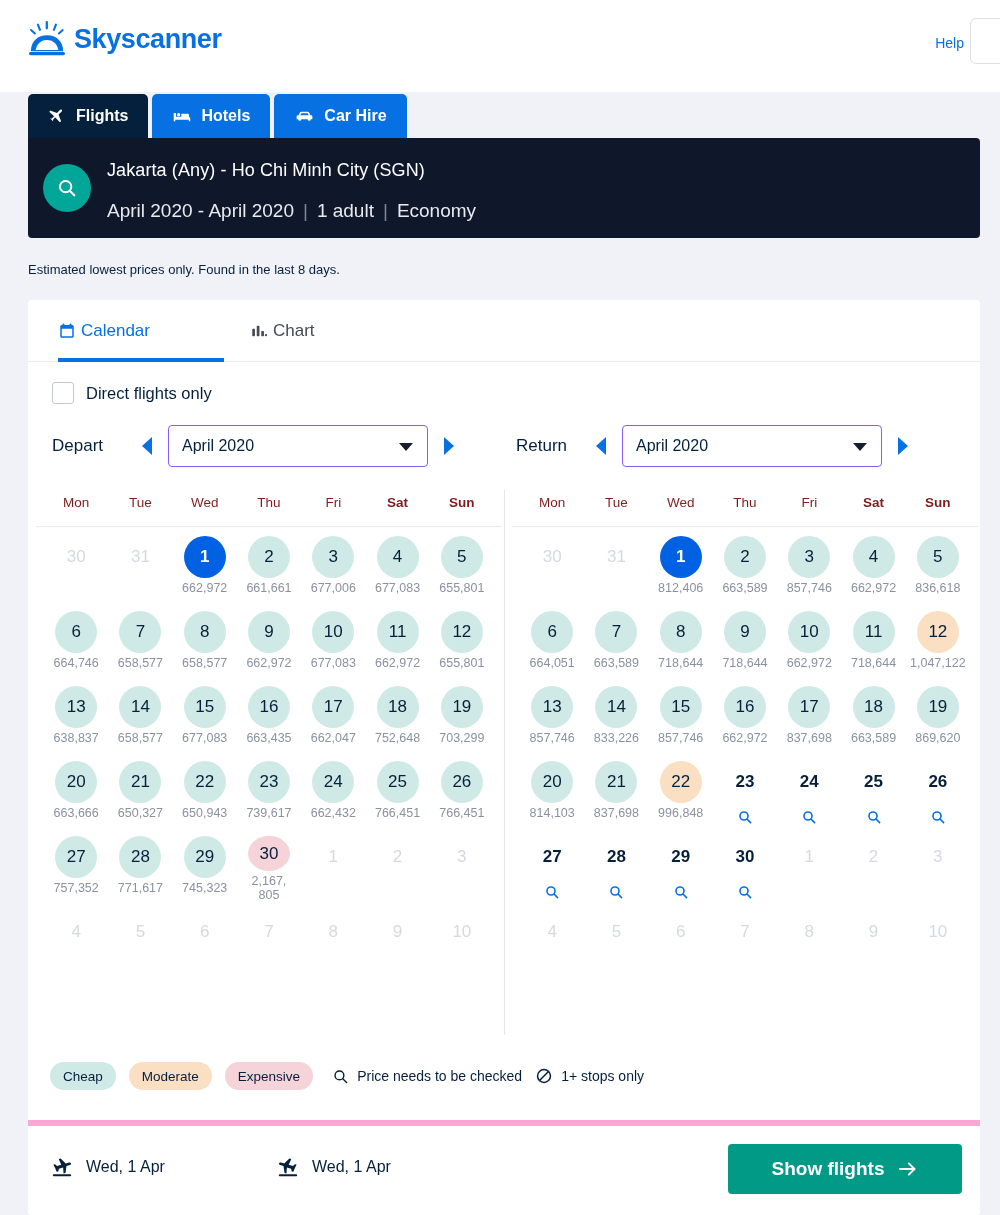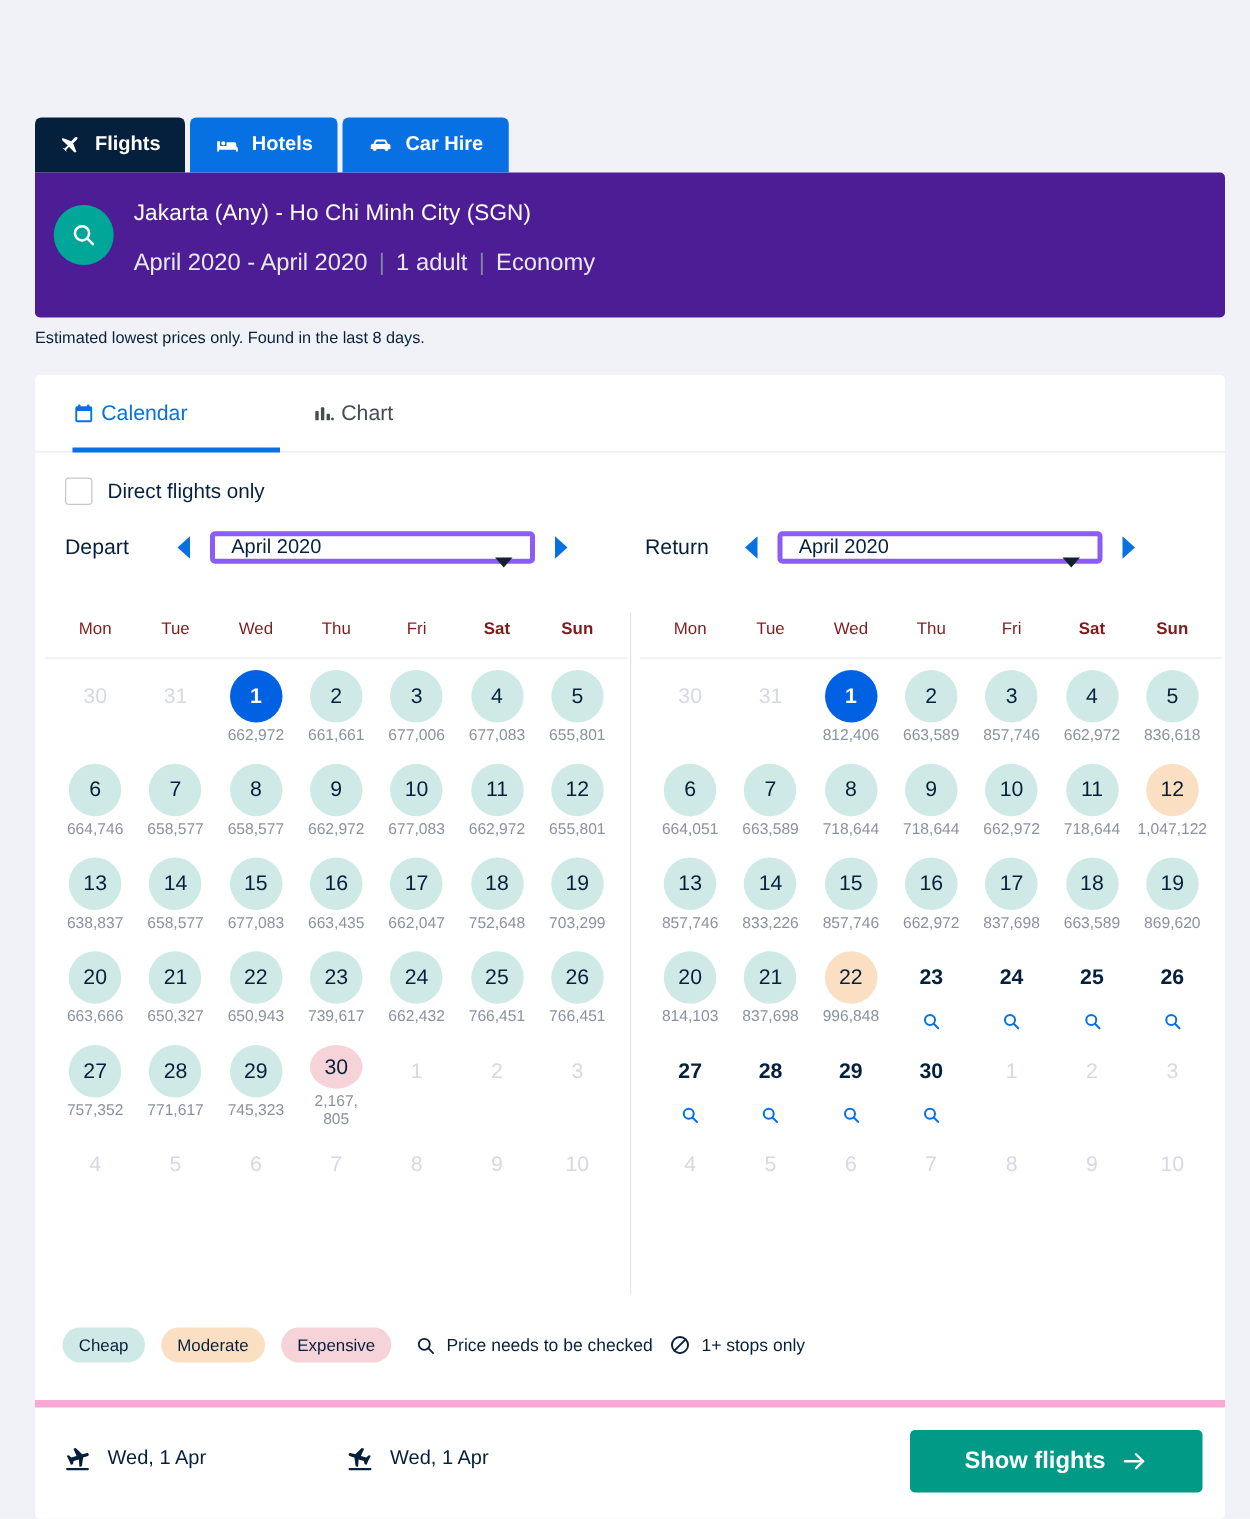--- a/index.html
+++ b/index.html
@@ -42,22 +42,22 @@
     display: flex; align-items: center; gap: 9px;
     border-radius: 5px 5px 0 0;
     font-size: 16px; font-weight: bold; color: #ffffff;
     background: #0770e3; cursor: pointer; white-space: nowrap;
   }
   .ptab.active { background: #05203c; }
   .ptab svg { display: block; }
 
   
   .searchbar {
-    position: absolute; left: 28px; top: 138px; width: 952px; height: 116px;
-    background: #4c1d95; border-radius: 0 4px 4px 4px; z-index: 3;
+    position: absolute; left: 28px; top: 138px; width: 952px; height: 100px;
+    background: #0f172a; border-radius: 0 4px 4px 4px; z-index: 3;
   }
   .sb-circle {
     position: absolute; left: 15px; top: 26px;
     width: 48px; height: 48px; border-radius: 50%;
     background: #00a698; display: flex; align-items: center; justify-content: center;
   }
   .sb-route {
     position: absolute; left: 79px; top: 22px;
     font-size: 18px; color: #ffffff; font-weight: normal; letter-spacing: .1px;
   }
@@ -100,21 +100,21 @@
   .direct-label { font-size: 16.5px; color: #05203c; }
 
   
   .navrow { position: absolute; top: 125px; display: flex; align-items: center; gap: 12px; }
   .navrow.depart { left: 24px; }
   .navrow.return { left: 488px; justify-content: flex-end; }
   .nav-label { font-size: 17px; color: #05203c; width: 74px; }
   .nav-label.ret { width: 64px; }
   .arrow-btn { width: 18px; height: 22px; display:flex; align-items:center; justify-content:center; cursor: pointer; }
   .month-select {
-    width: 260px; height: 26px; border: 4px solid #8b5cf6; border-radius: 4px;
+    width: 260px; height: 42px; border: 1px solid #8b5cf6; border-radius: 4px;
     background: #fff; display: flex; align-items: center; padding: 0 13px;
     font-size: 16px; color: #05203c; position: relative; cursor: pointer;
   }
   .caret {
     position: absolute; right: 14px; top: 17px;
     width: 0; height: 0; border-left: 7px solid transparent; border-right: 7px solid transparent;
     border-top: 8px solid #161f30;
   }
 
   
@@ -189,20 +189,39 @@
     width: 234px; height: 50px; background: #009a87; border-radius: 4px;
     display: flex; align-items: center; justify-content: center; gap: 14px;
     color: #ffffff; font-size: 19px; font-weight: bold; cursor: pointer;
   }
 </style>
 </head>
 <body>
 
 <div class="page">
 
+  <div class="topbar">
+    <div class="logo">
+      <svg class="logo-mark" viewBox="0 0 40 40">
+        <g fill="#0770e3">
+          <rect x="18.6" y="1" width="2.4" height="9" rx="1.2"></rect>
+          <rect x="10.4" y="3.6" width="2.2" height="8" rx="1.1" transform="rotate(-22 11.5 7.6)"></rect>
+          <rect x="27.2" y="3.6" width="2.2" height="8" rx="1.1" transform="rotate(22 28.3 7.6)"></rect>
+          <rect x="4.2" y="8.6" width="2.1" height="7.6" rx="1.05" transform="rotate(-48 5.2 12.4)"></rect>
+          <rect x="33.5" y="8.6" width="2.1" height="7.6" rx="1.05" transform="rotate(48 34.5 12.4)"></rect>
+          <path d="M3 33 C3 22 10.5 16 20 16 C29.5 16 37 22 37 33 Z"></path>
+          <rect x="1" y="33.6" width="38" height="3.4" rx="1.7"></rect>
+        </g>
+        <path d="M8 31.5 C9.5 24.5 14 21 20 21 C26 21 30.5 24.5 32 31.5 Z" fill="#ffffff"></path>
+      </svg>
+      <span class="logo-text">Skyscanner</span>
+    </div>
+    <a class="help-link" href="#">Help</a>
+    <div class="edge-box"></div>
+  </div>
 
   <div class="prodtabs">
     <div class="ptab active">
       <svg width="19" height="19" viewBox="0 0 24 24" fill="#fff">
         <path d="M2.5 14.2l2.1.6 3.2-3 6.9 7.2 1.9-.6-3.3-8.9 3.7-3.5c.8-.8.9-1.8.3-2.4-.6-.6-1.6-.5-2.4.3l-3.5 3.7L2.5 4.3l-.6 1.9 7.2 6.9-3 3.2.6 2.1z"></path>
       </svg>
       <span>Flights</span>
     </div>
     <div class="ptab">
       <svg width="20" height="18" viewBox="0 0 24 24" fill="#fff">

